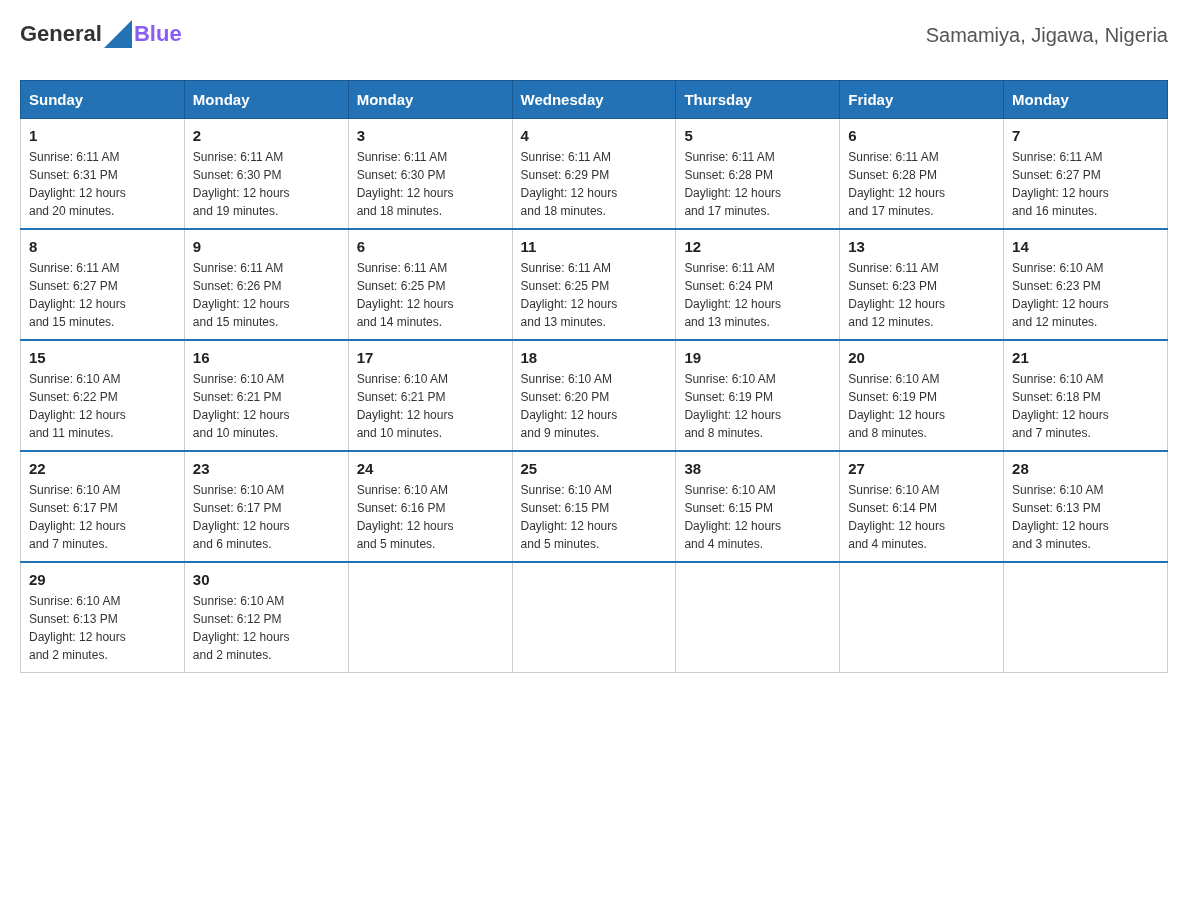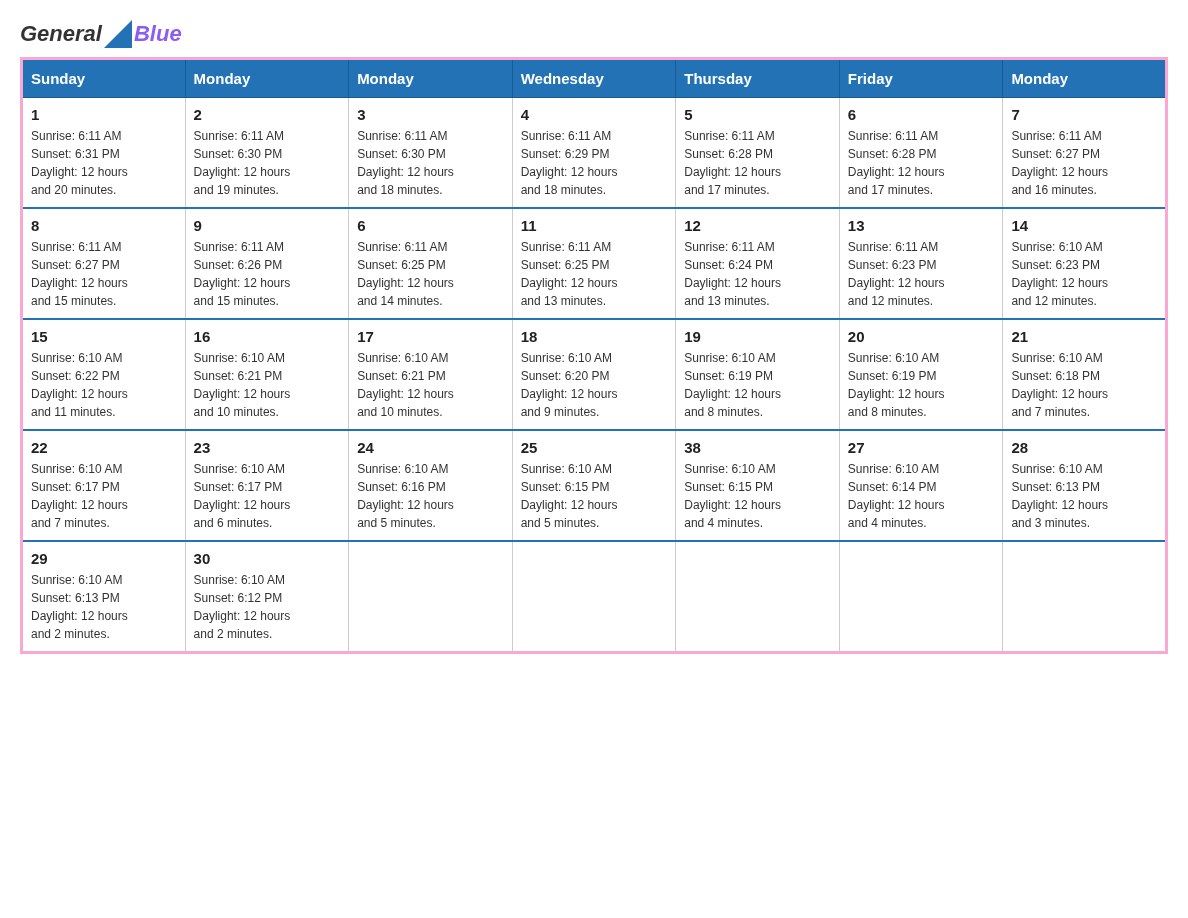--- a/index.html
+++ b/index.html
@@ -7,22 +7,21 @@
       font-family: Arial, sans-serif;
       background: #ffffff;
       width: 1188px;
       min-height: 918px;
       padding: 20px;
     }
     .header {
       display: flex;
       justify-content: space-between;
       align-items: flex-start;
-      margin-bottom: 9px;
-      font-style: italic;
+      margin-bottom: 32px;
     }
     .logo {
       display: flex;
       align-items: center;
       font-size: 22px;
       font-weight: bold;
       color: #333;
     }
     .logo-general { color: #333; }
     .logo-blue { color: #8b5cf6; }
@@ -41,21 +40,21 @@
       line-height: 1.1;
     }
     .calendar-subtitle {
       font-size: 20px;
       color: #555;
       margin-top: 4px;
     }
     .calendar {
       width: 100%;
       border-collapse: collapse;
-      border: 3px solid #f9a8d4;
+      border: 1px solid #f9a8d4;
     }
     .calendar th {
       background-color: #2272b5;
       color: white;
       font-size: 15px;
       font-weight: bold;
       padding: 10px 8px;
       text-align: left;
       border: 1px solid #1a5a94;
     }
@@ -96,20 +95,21 @@
 
 <div class="header">
   <div class="logo">
     <span class="logo-general">General</span>
     <svg class="logo-icon" viewBox="0 0 28 28">
       <polygon points="0,28 28,0 28,28" fill="#2272b5"></polygon>
     </svg>
     <span class="logo-blue">Blue</span>
   </div>
   <div class="title-block">
+    <div class="calendar-subtitle">Samamiya, Jigawa, Nigeria</div>
   </div>
 </div>
 
 <table class="calendar">
   <thead>
     <tr>
     <th>Sunday</th>
         <th>Monday</th>
         <th>Monday</th>
         <th>Wednesday</th>

